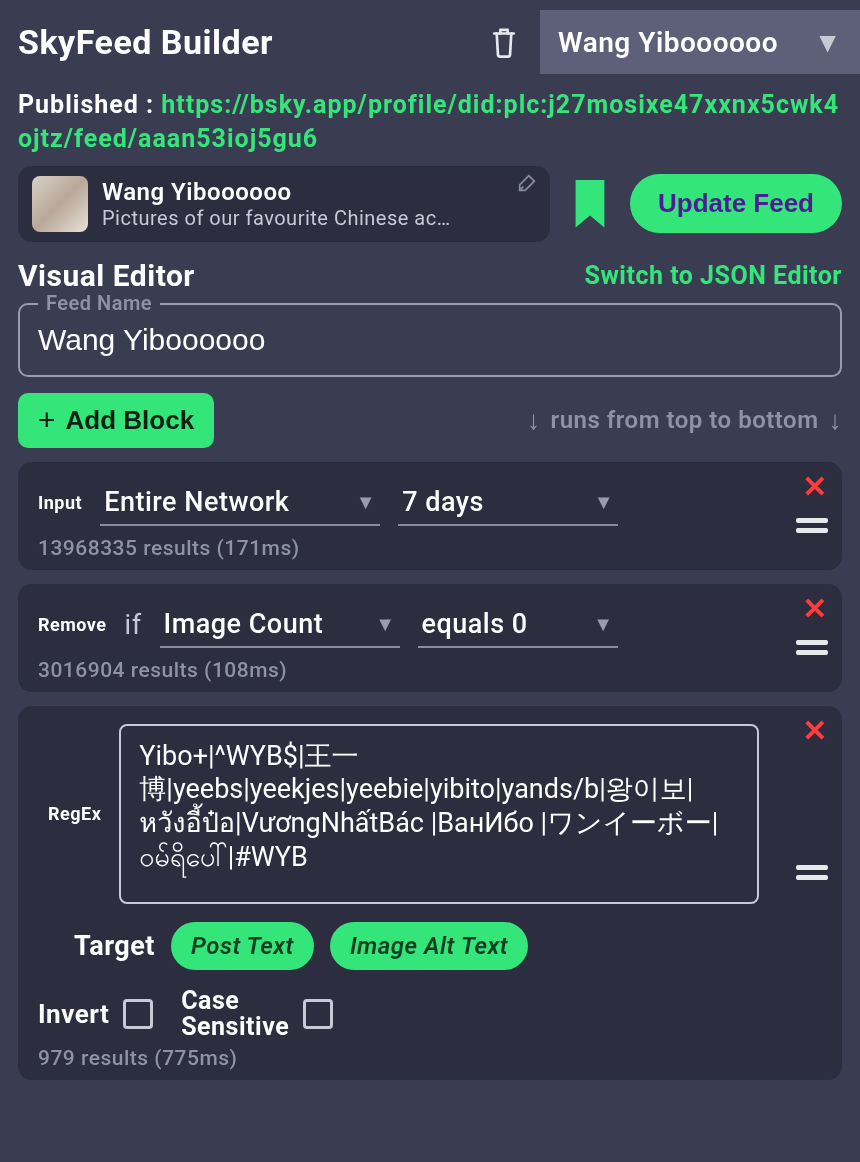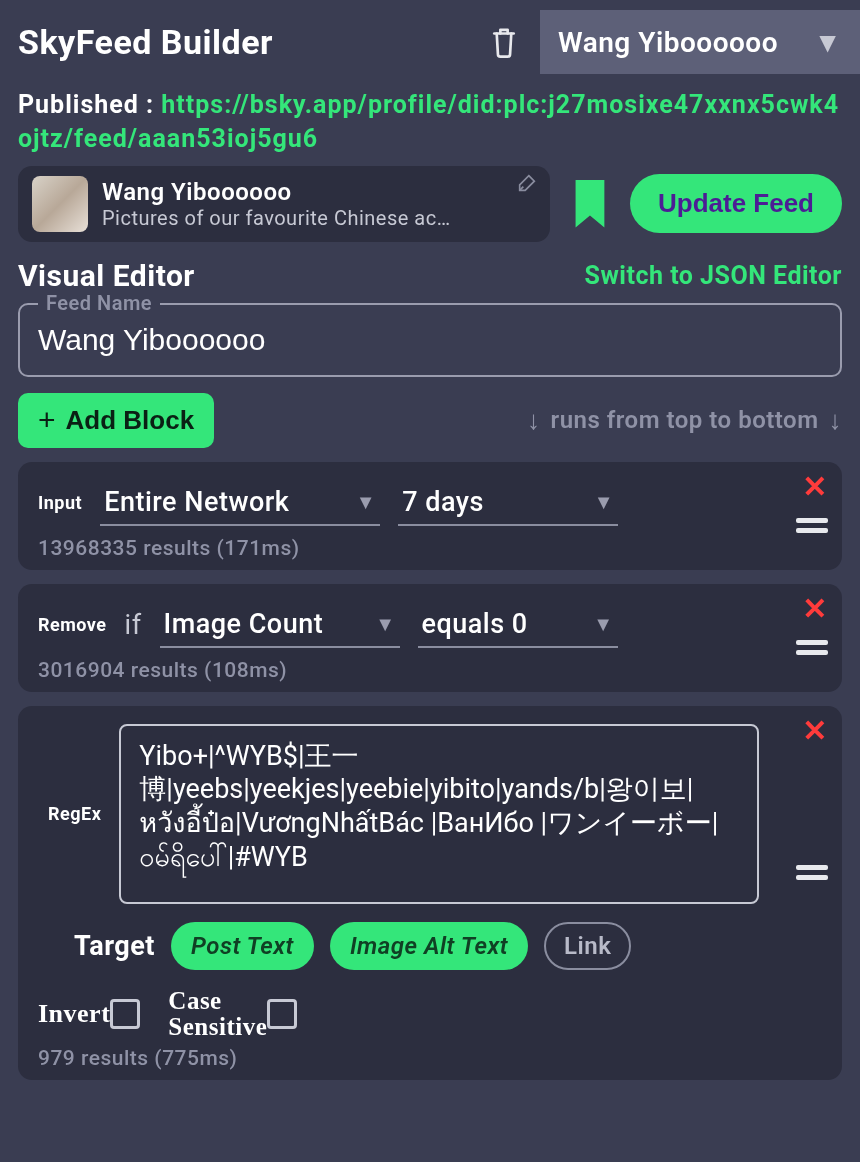--- a/index.html
+++ b/index.html
@@ -277,25 +277,24 @@
     display: flex;
     align-items: center;
     gap: 28px;
     margin-top: 18px;
     padding-right: 50px;
   }
   .what-link { color: #34e67a; font-size: 24px; font-weight: 700; cursor: pointer; }
   .check-item {
     display: flex;
     align-items: center;
-    gap: 0;
+    gap: 14px;
     font-size: 26px;
     font-weight: 700;
     color: #fff;
-    font-family: Liberation Serif, serif;
   }
   .checkbox {
     width: 30px;
     height: 30px;
     border: 3px solid #c7c9d4;
     border-radius: 4px;
     cursor: pointer;
   }
   .case-label { line-height: 1.05; font-size: 25px; }
 </style>
@@ -408,21 +407,20 @@
       <span></span>
     </div>
   <div class="block-row">
     <div class="block-label">RegEx</div>
     <textarea class="regex-textarea" style="">Yibo+|^WYB$|王一博|yeebs|yeekjes|yeebie|yibito|yands/b|왕이보|หวังอี้ป๋อ|VươngNhấtBác |ВанИбо |ワンイーボー|ဝမ်ရိပေါ်|#WYB</textarea>
   </div>
   <div class="target-row">
     <div class="block-label" style="font-size:27px;">Target</div>
     <div class="chip chip-on">Post Text</div>
     <div class="chip chip-on">Image Alt Text</div>
-    <div class="chip chip-off">Link</div>
   </div>
   <div class="options-row">
     <div class="check-item">
       <span>Invert</span>
       <div class="checkbox"></div>
     </div>
     <div class="check-item">
       <span class="case-label" style="white-space:pre-line;">Case
 Sensitive</span>
       <div class="checkbox"></div>

